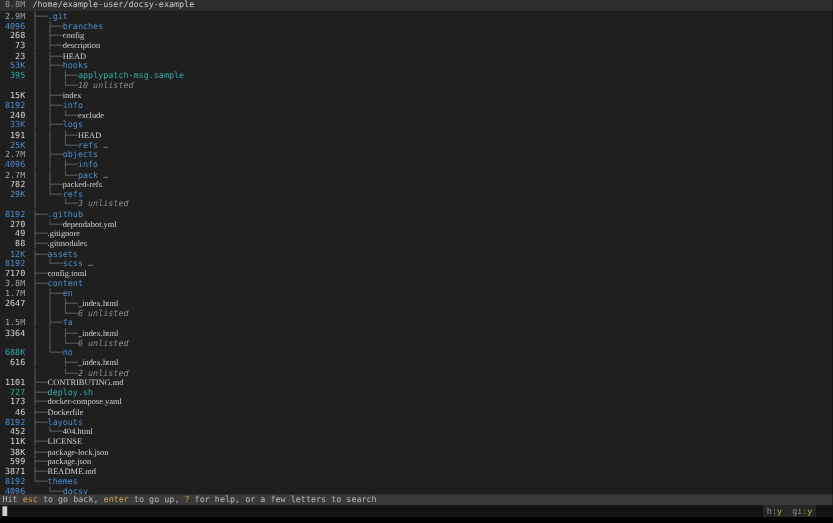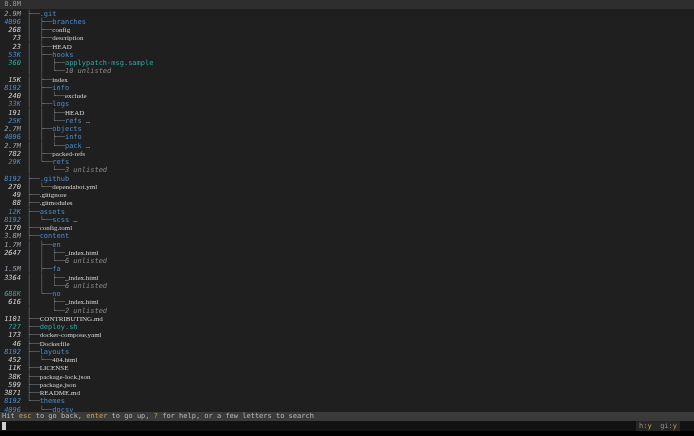--- a/index.html
+++ b/index.html
@@ -24,21 +24,21 @@
   .device-group{margin-left:10px;display:flex;align-items:center;}
   .device-name,.device-type,.disk-total{color:#b4b4b4;}
   .device-type{margin-left:5px;}
   .disk-used{margin-left:9px;color:#3e4b3e;}
   .disk-total{margin-left:5px;}
   .gauge{margin-left:5px;width:110px;height:6px;background:#3a453a;position:relative;}
   .gauge-fill{position:absolute;left:0;top:0;bottom:0;background:var(--gauge);}
   
   #tree{padding-top:0.5px;}
   .row{height:8.25px;line-height:8.3px;display:flex;white-space:pre;}
-  .size{display:inline-block;width:21px;text-align:right;color:var(--file);font-style:italic;}
+  .size{display:inline-block;width:21px;text-align:right;color:var(--file);}
   .size.blue{color:var(--dir);}
   .size.teal{color:var(--exec);}
   .size.dim{color:var(--dim_size);}
   .prefix{margin-left:6px;color:#75797d;}
   .name.dir{color:var(--dir);}
   .name.file{color:var(--file);font-family:Liberation Serif, serif;}
   .name.exec{color:var(--exec);}
   .name.unlisted{color:var(--unlisted);font-style:italic;}
   .suffix{color:var(--unlisted);}
   
@@ -61,30 +61,31 @@
   .flag-value{color:var(--flag_value);}
   #bottom-gap{position:absolute;left:0;right:0;top:431px;bottom:0;background:#000;}
 </style>
 </head>
 <body>
 
 <div id="terminal">
 
   <div id="header">
     <span class="total-size">8.8M</span>
+    <span class="root-path">/home/example-user/docsy-example</span>
   </div>
 
   <div id="tree">
       <div class="row"><span class="size dim">2.9M</span><span class="prefix">├──</span><span class="name dir">.git</span></div>
       <div class="row"><span class="size blue">4096</span><span class="prefix">│  ├──</span><span class="name dir">branches</span></div>
       <div class="row"><span class="size white">268</span><span class="prefix">│  ├──</span><span class="name file">config</span></div>
       <div class="row"><span class="size white">73</span><span class="prefix">│  ├──</span><span class="name file">description</span></div>
       <div class="row"><span class="size white">23</span><span class="prefix">│  ├──</span><span class="name file">HEAD</span></div>
       <div class="row"><span class="size blue">53K</span><span class="prefix">│  ├──</span><span class="name dir">hooks</span></div>
-      <div class="row"><span class="size teal">360</span><span class="prefix">│  │  ├──</span><span class="name exec">applypatch-msg.sample</span></div>
+      <div class="row"><span class="size teal">395</span><span class="prefix">│  │  ├──</span><span class="name exec">applypatch-msg.sample</span></div>
       <div class="row"><span class="size white"></span><span class="prefix">│  │  └──</span><span class="name unlisted">10 unlisted</span></div>
       <div class="row"><span class="size white">15K</span><span class="prefix">│  ├──</span><span class="name file">index</span></div>
       <div class="row"><span class="size blue">8192</span><span class="prefix">│  ├──</span><span class="name dir">info</span></div>
       <div class="row"><span class="size white">240</span><span class="prefix">│  │  └──</span><span class="name file">exclude</span></div>
       <div class="row"><span class="size blue">33K</span><span class="prefix">│  ├──</span><span class="name dir">logs</span></div>
       <div class="row"><span class="size white">191</span><span class="prefix">│  │  ├──</span><span class="name file">HEAD</span></div>
       <div class="row"><span class="size blue">25K</span><span class="prefix">│  │  └──</span><span class="name dir">refs</span><span class="suffix"> …</span></div>
       <div class="row"><span class="size dim">2.7M</span><span class="prefix">│  ├──</span><span class="name dir">objects</span></div>
       <div class="row"><span class="size blue">4096</span><span class="prefix">│  │  ├──</span><span class="name dir">info</span></div>
       <div class="row"><span class="size dim">2.7M</span><span class="prefix">│  │  └──</span><span class="name dir">pack</span><span class="suffix"> …</span></div>

